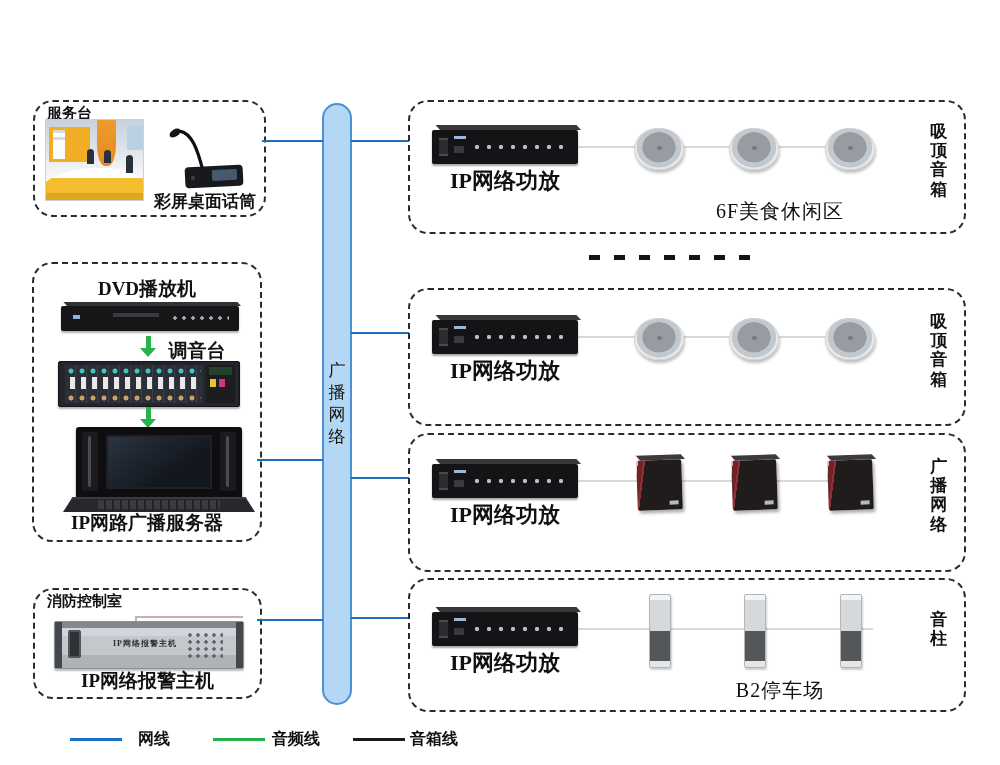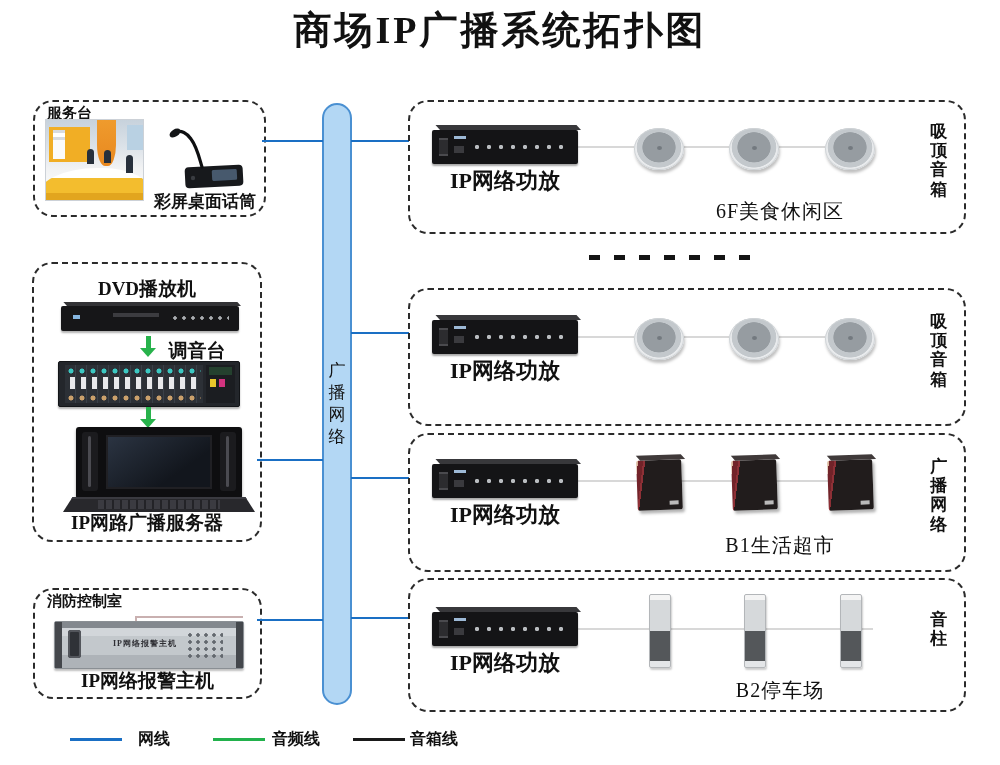--- a/index.html
+++ b/index.html
@@ -142,21 +142,20 @@
   .zone-label{position:absolute;left:255px;top:96px;width:230px;text-align:center;
       font-size:20px;font-weight:normal;letter-spacing:1px;}
   .amp-label{position:absolute;left:20px;top:64px;width:150px;text-align:center;
       font-size:22px;font-weight:bold;}
 </style>
 </head>
 <body>
 
 <div class="stage">
 
-  <div class="title">商场IP广播系统拓扑图</div>
 
   <div class="dbox" style="left:32px;top:262px;width:226px;height:276px;">
     <div class="dev-label" style="left:0;top:12px;width:226px;font-size:19px;">DVD播放机</div>
     <div class="dvd" style="left:27px;top:42px;">
       <div class="tray"></div>
       <div class="dots"></div>
       <div class="led"></div>
     </div>
     <div class="garrow" style="left:106px;top:72px;">
       <div class="stem"></div>
@@ -272,21 +271,20 @@
     <div class="amp" style="left:22px;top:29px;">
       <div class="vent"></div>
         <div class="logo"></div>
         <div class="port"></div>
         <div class="knobs"></div>
     </div>
     <div class="amp-label" style="top:65px;">IP网络功放</div>
     <div class="spk-wall" style="left:227px;top:25px;"></div>
     <div class="spk-wall" style="left:322px;top:25px;"></div>
     <div class="spk-wall" style="left:418px;top:25px;"></div>
-    <div class="zone-label" style="top:97px;">B1生活超市</div>
     <div class="vlabel" style="right:16px;top:22px;">广播网络</div>
   </div>
 
   <div class="dbox" style="left:408px;top:578px;width:554px;height:130px;">
     <div class="wire" style="left:168px;top:48px;width:295px;"></div>
     <div class="amp" style="left:22px;top:32px;">
       <div class="vent"></div>
         <div class="logo"></div>
         <div class="port"></div>
         <div class="knobs"></div>

